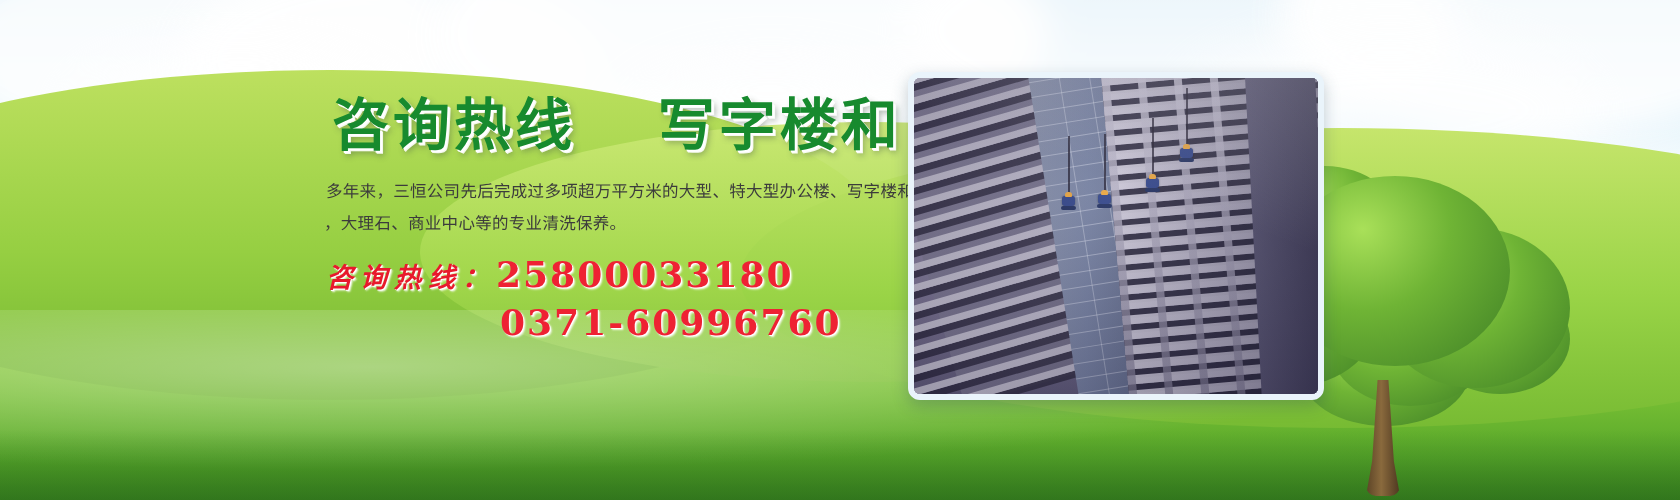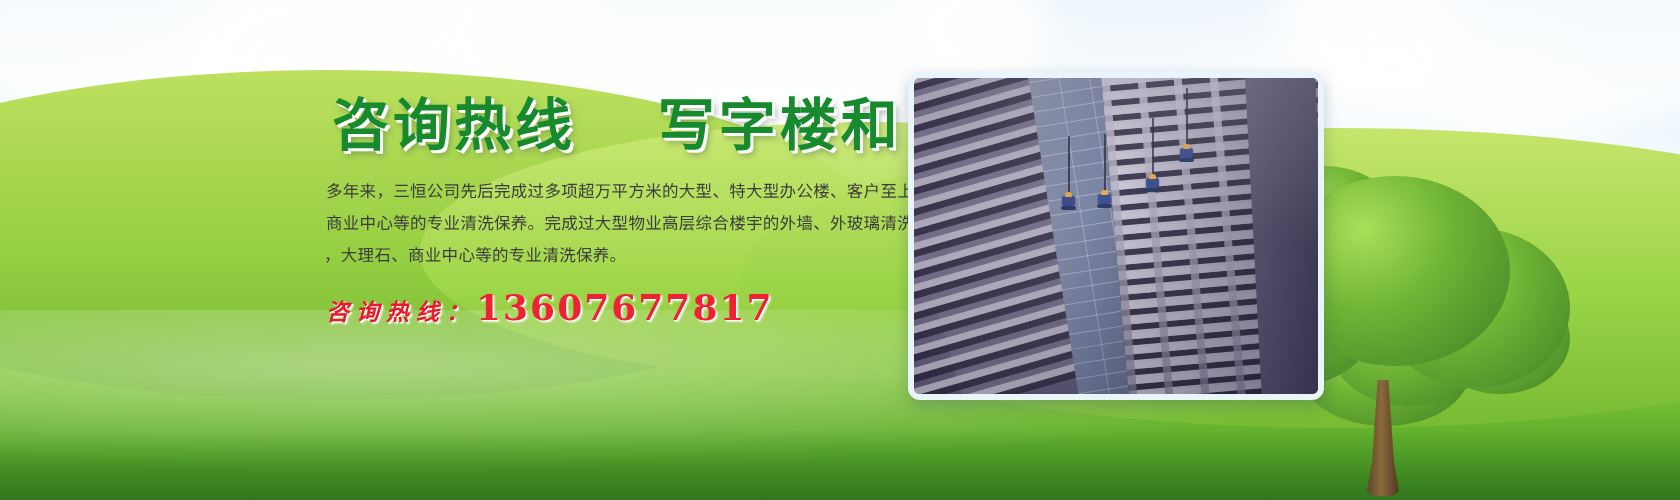--- a/index.html
+++ b/index.html
@@ -84,21 +84,21 @@
     transform:scaleY(1.12);transform-origin:center;
   }
 
   .para{margin:22px 0 0 4px;color:#3c3c3c;font-size:16.5px;line-height:1.95;letter-spacing:.3px;}
   .para p{margin:0;white-space:nowrap;}
   .para p.indent{text-indent:-2px;}
 
   .hotline{margin:14px 0 0 4px;white-space:nowrap;}
   .hotline-label{
     font-family:"DejaVu Serif","Liberation Serif",serif;
-    font-style:italic;font-weight:700;font-size:23px;letter-spacing:7px;color:#e8192c;
+    font-style:italic;font-weight:700;font-size:27px;letter-spacing:7px;color:#e8192c;
     text-shadow:1px 1px 0 #fff,2px 2px 2px rgba(255,255,255,.9);
   }
   .hotline-num{
     font-family:"DejaVu Serif","Liberation Serif",serif;
     font-weight:700;font-size:36px;letter-spacing:2px;color:#ee2233;
     text-shadow:1px 1px 0 #fff,2px 2px 2px rgba(255,255,255,.85);
   }
   .hotline-num2{
     display:block;margin:6px 0 0 174px;
     font-family:"DejaVu Serif","Liberation Serif",serif;
@@ -211,27 +211,27 @@
   <div class="copy">
 
     <h1 class="headline">
       <span>咨询热线</span>
       <span class="gap"></span>
       <span>写字楼和</span>
     </h1>
 
 
     <div class="para">
-      <p>多年来，三恒公司先后完成过多项超万平方米的大型、特大型办公楼、客户至上</p>
-      <p>商业中心等的专业清洗保养。完成过大型物业高层综合楼宇的外墙、外玻璃清洗</p>
+      <p>多年来，三恒公司先后完成过多项超万平方米的大型、特大型办公楼、写字楼和</p>
       <p class="indent">，大理石、商业中心等的专业清洗保养。</p>
     </div>
 
     <div class="hotline">
-      <span class="hotline-label">咨询热线：</span><span class="hotline-num">13607677817</span>
+      <span class="hotline-label">咨询热线：</span><span class="hotline-num">25800033180</span>
+      <span class="hotline-num2">0371-60996760</span>
     </div>
 
   </div>
 
   <div class="photo-frame">
     <div class="photo" id="photo">
       <div class="ph-sky"></div>
       <div class="ph-wingL" id="wingL">
           <div class="fl" style="top: 0px;"></div>
           <div class="fl" style="top: 20px;"></div>

